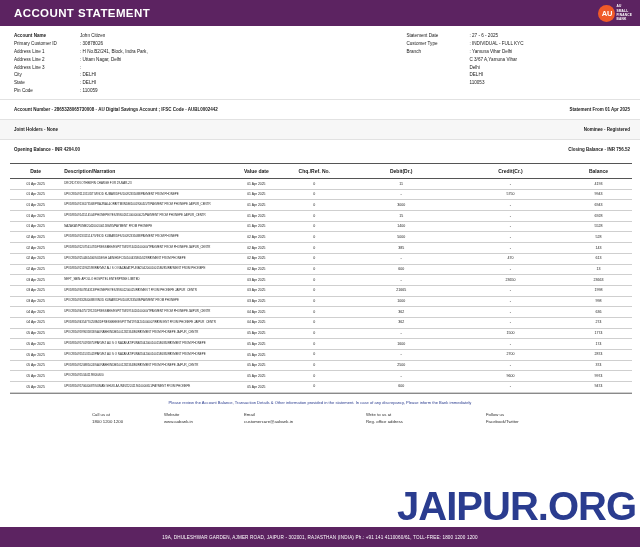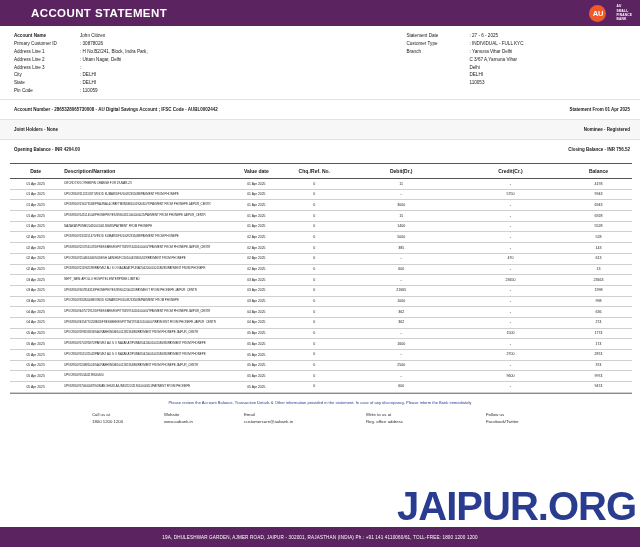--- a/index.html
+++ b/index.html
@@ -12,29 +12,29 @@
     position: relative;
   }
 
   
   .top-bar {
     height: 26px;
     background: #5c2361;
     display: flex;
     align-items: center;
     justify-content: space-between;
-    padding: 0 8px 0 31px;
+    padding: 0 8px 0 14px;
   }
   .top-title {
     color: #ffffff;
     font-size: 11.5px;
     font-weight: bold;
     letter-spacing: 0.4px;
   }
-  .logo-wrap { display: flex; align-items: center; gap: 10px; }
+  .logo-wrap { display: flex; align-items: center; gap: 1px; }
   .logo-circle {
     width: 17px; height: 17px; border-radius: 50%;
     background: #f05a28;
     color: #ffffff;
     font-size: 7.5px; font-weight: bold;
     display: flex; align-items: center; justify-content: center;
     letter-spacing: -0.2px;
   }
   .logo-text {
     color: #ffffff;

